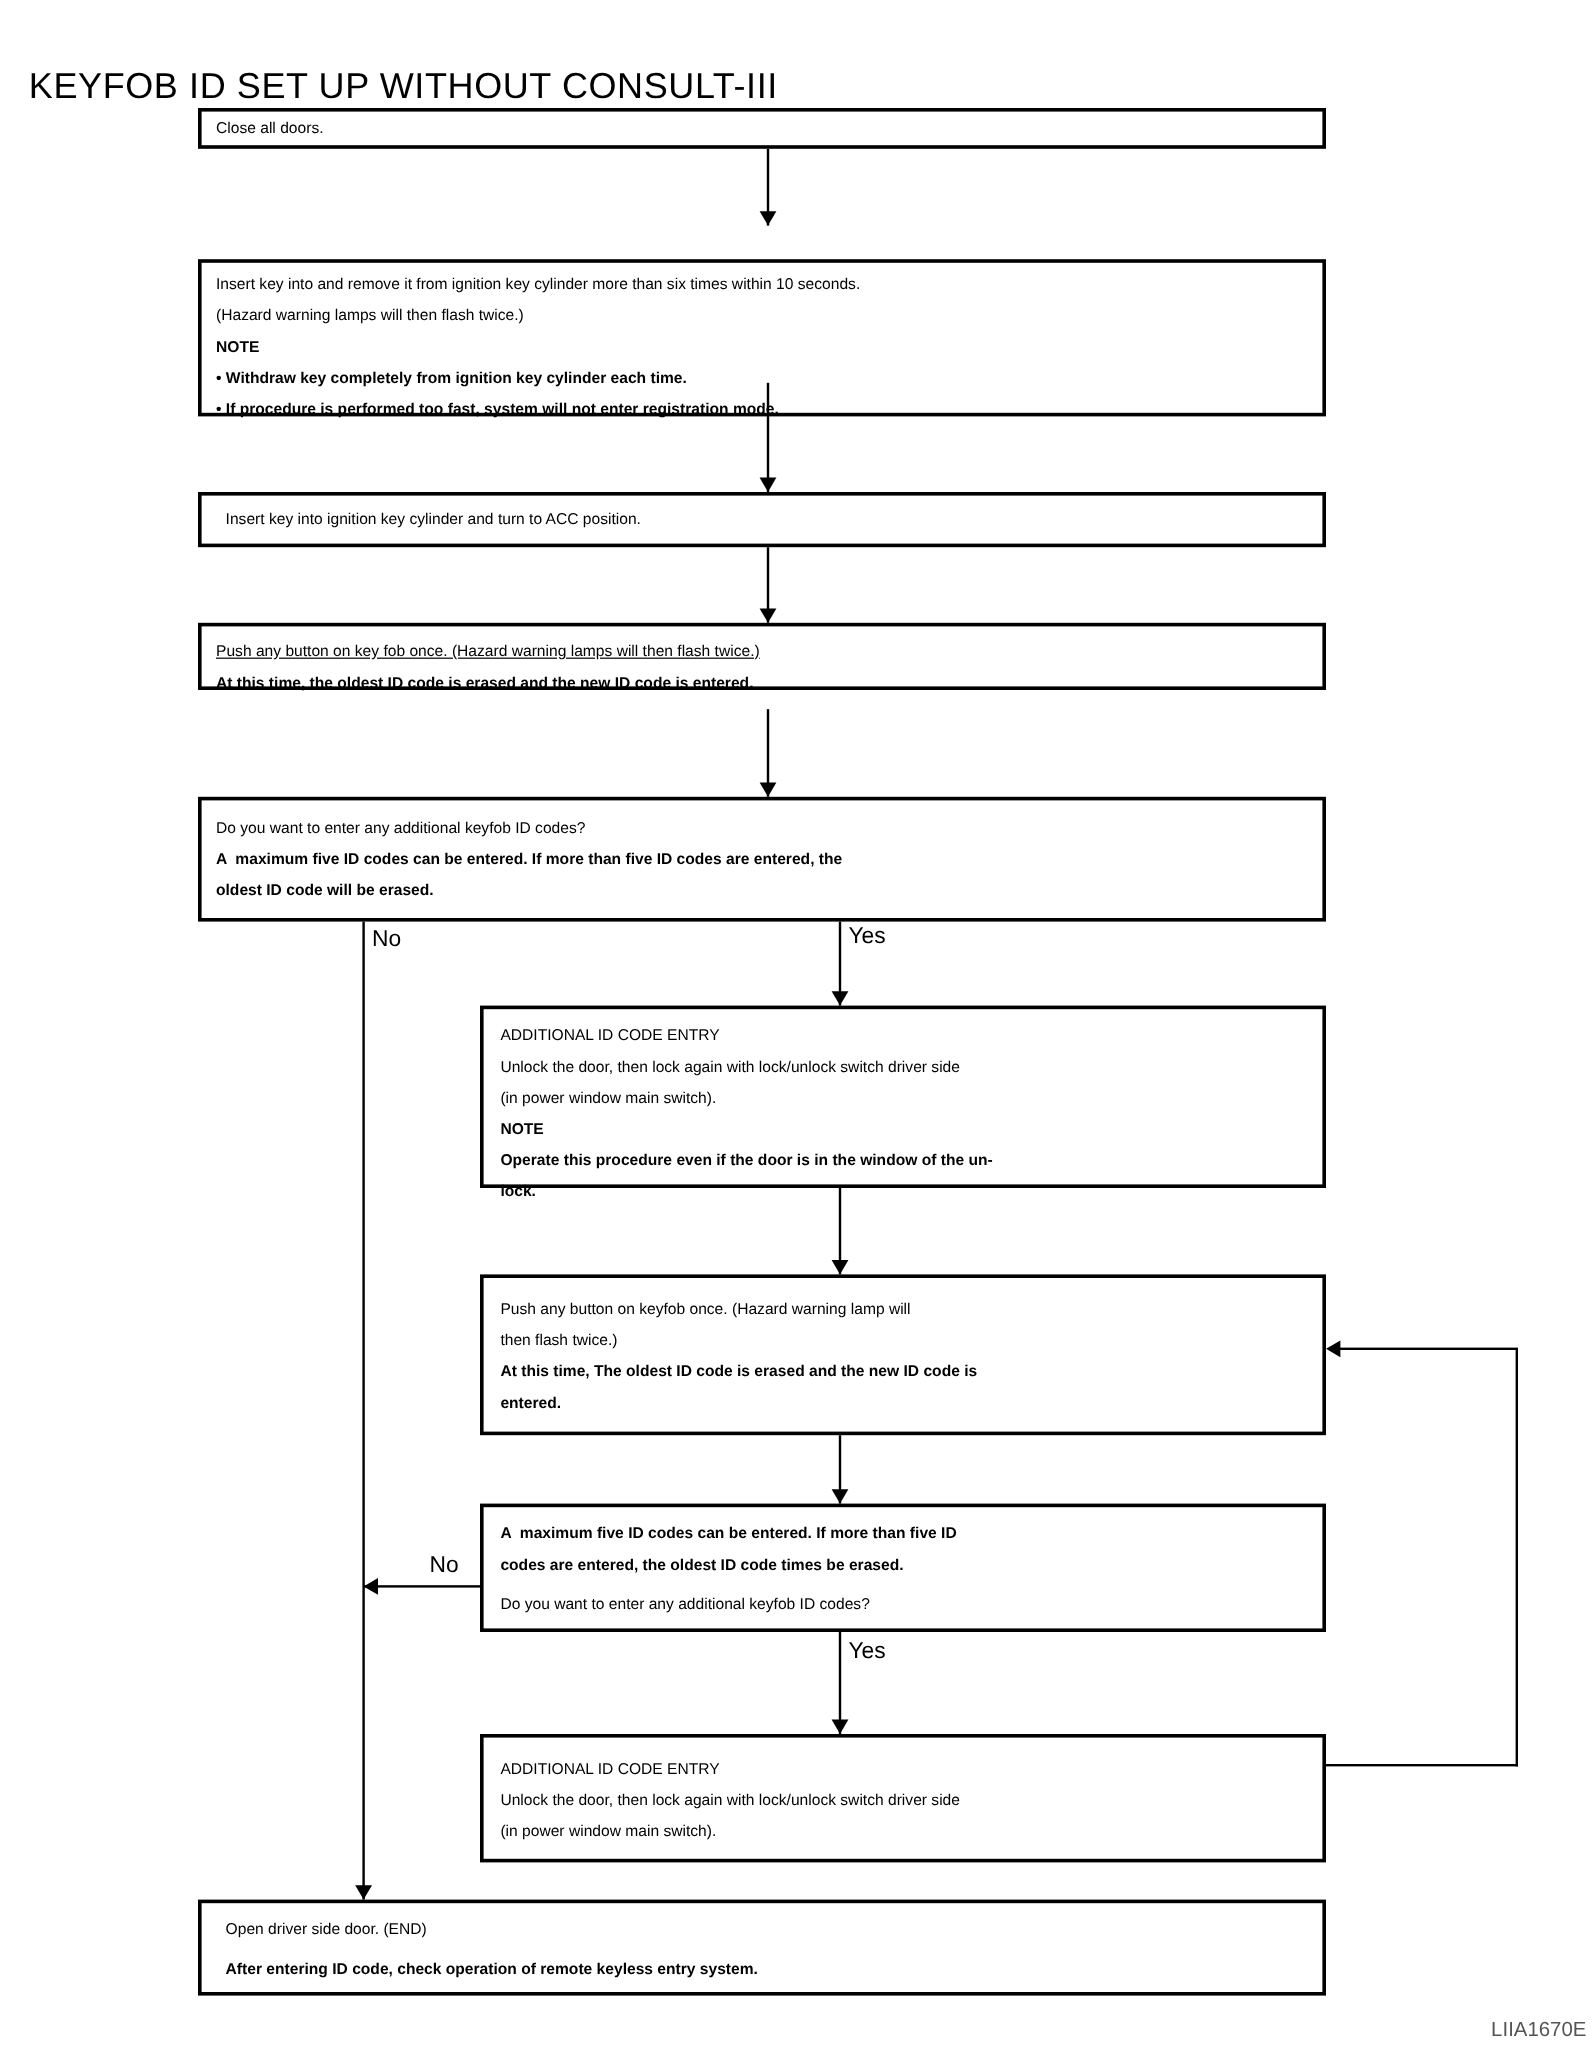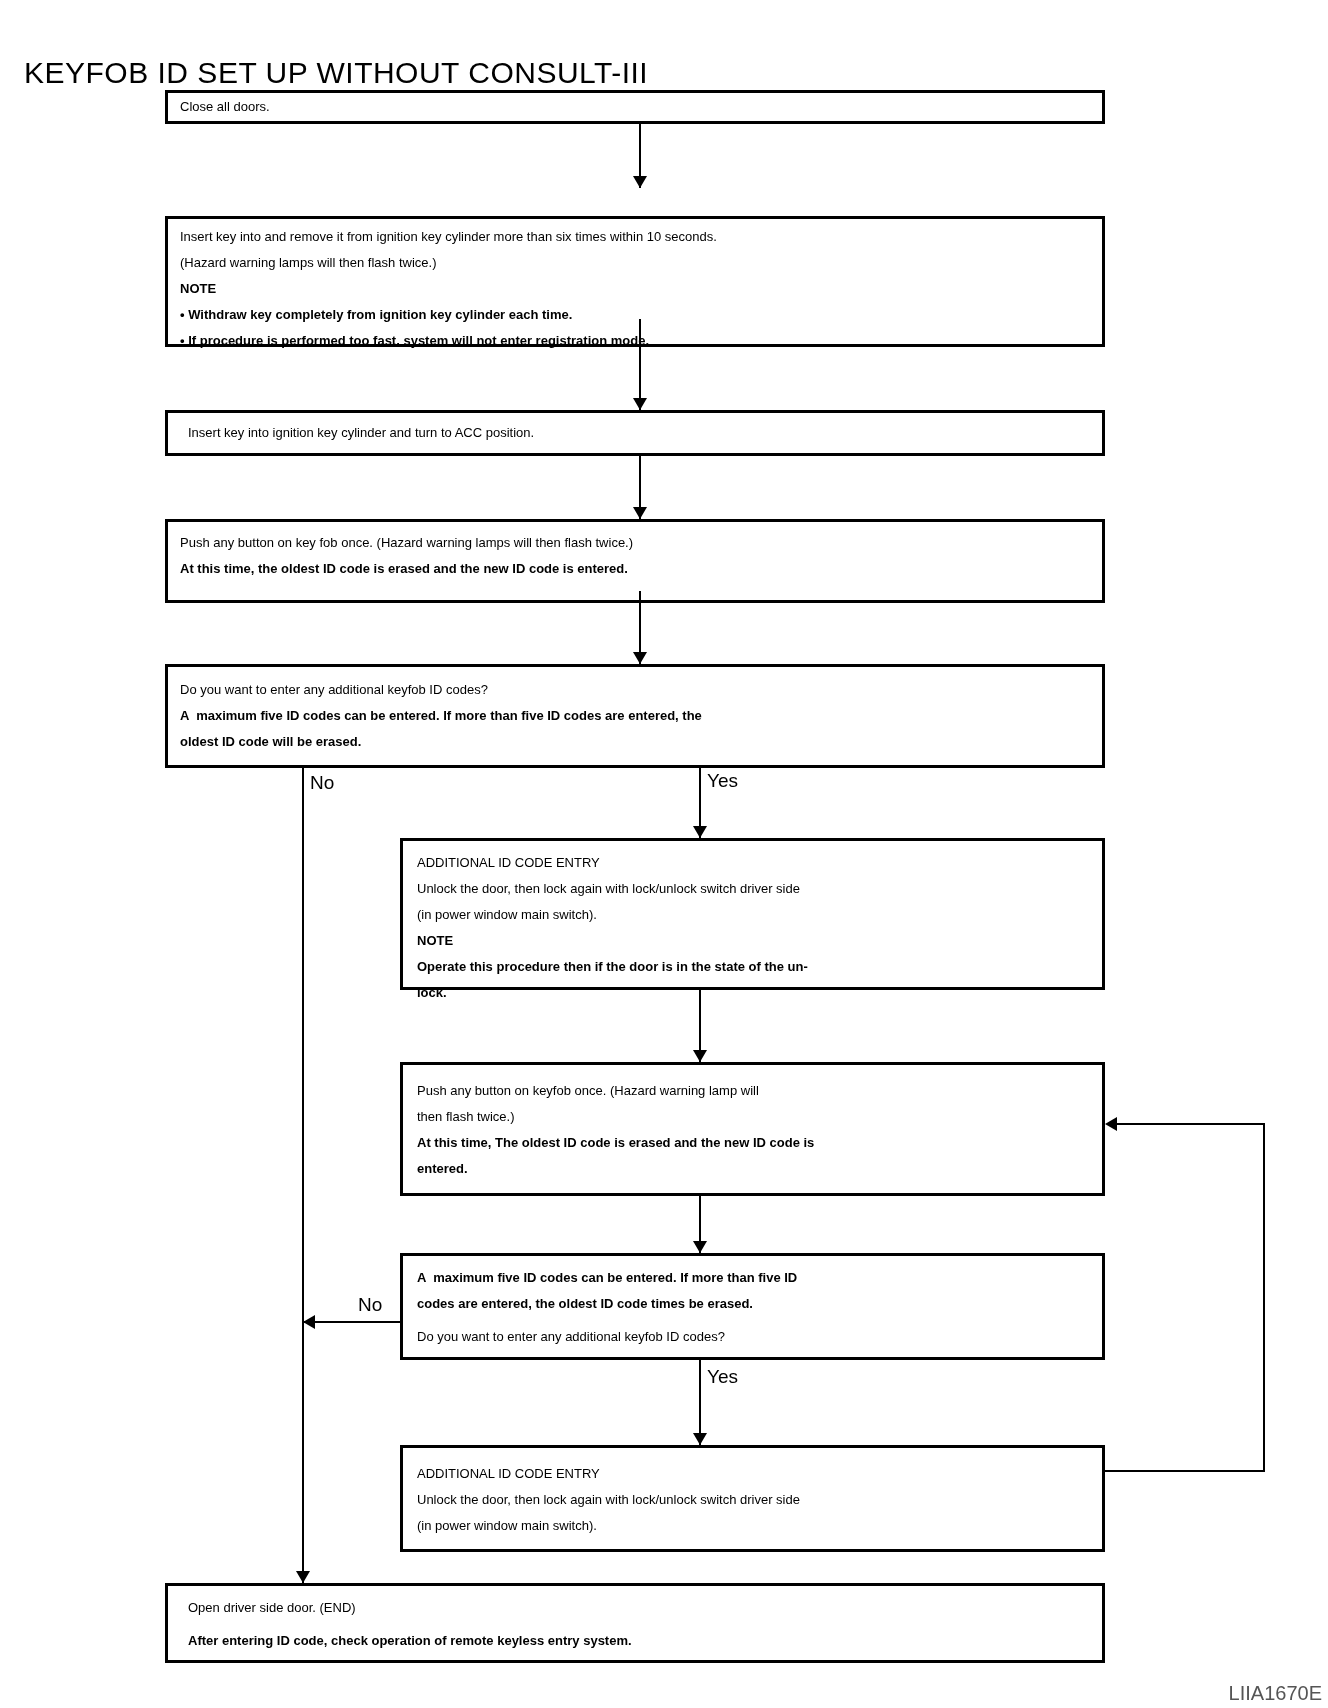--- a/index.html
+++ b/index.html
@@ -24,38 +24,38 @@
     box-sizing:border-box;
     font-size:13px;
     line-height:26px;
   }
   .ln{white-space:pre-wrap;}
   .b{font-weight:bold;}
   .gap{margin-top:7px;}
   #box1{left:165px;top:90px;width:940px;height:34px;padding:1px 12px;}
   #box2{left:165px;top:188px;width:940px;height:131px;padding:5px 12px;margin-top:28px;}
   #box3{left:165px;top:410px;width:940px;height:46px;padding:7px 20px;}
-  #box4{left:165px;top:519px;width:940px;height:84px;padding:8px 12px;}
+  #box4{left:165px;top:519px;width:940px;height:56px;padding:8px 12px;text-decoration:underline;}
   #box5{left:165px;top:664px;width:940px;height:104px;padding:10px 12px;}
   #box6{left:400px;top:838px;width:705px;height:152px;padding:9px 14px;}
   #box7{left:400px;top:1062px;width:705px;height:134px;padding:13px 14px;}
   #box8{left:400px;top:1253px;width:705px;height:107px;padding:9px 14px;}
   #box9{left:400px;top:1445px;width:705px;height:107px;padding:13px 14px;}
   #box10{left:165px;top:1583px;width:940px;height:80px;padding:9px 20px;}
 
   .vline{position:absolute;width:2px;background:#000;}
   .hline{position:absolute;height:2px;background:#000;}
   .arr-d{position:absolute;width:0;height:0;
     border-left:7px solid transparent;border-right:7px solid transparent;
     border-top:12px solid #000;}
   .arr-l{position:absolute;width:0;height:0;
     border-top:7px solid transparent;border-bottom:7px solid transparent;
     border-right:12px solid #000;}
   .branch-label{position:absolute;font-size:19px;line-height:22px;}
-  #figcode{position:absolute;right:6px;top:1682px;font-size:20px;color:#555;}
+  #figcode{position:absolute;right:6px;top:1682px;font-size:17px;color:#555;}
 </style>
 </head>
 <body>
 
 <div id="canvas">
 
   <div id="title">KEYFOB ID SET UP WITHOUT CONSULT-III</div>
 
   <div class="box" id="box1">
     <div class="ln">Close all doors.</div>
@@ -82,21 +82,21 @@
     <div class="ln">Do you want to enter any additional keyfob ID codes?</div>
     <div class="ln b">A  maximum five ID codes can be entered. If more than five ID codes are entered, the</div>
     <div class="ln b">oldest ID code will be erased.</div>
   </div>
 
   <div class="box" id="box6">
     <div class="ln">ADDITIONAL ID CODE ENTRY</div>
     <div class="ln">Unlock the door, then lock again with lock/unlock switch driver side</div>
     <div class="ln">(in power window main switch).</div>
     <div class="ln b">NOTE</div>
-    <div class="ln b">Operate this procedure then if the door is in the state of the un-</div>
+    <div class="ln b">Operate this procedure even if the door is in the window of the un-</div>
     <div class="ln b">lock.</div>
   </div>
 
   <div class="box" id="box7">
     <div class="ln">Push any button on keyfob once. (Hazard warning lamp will</div>
     <div class="ln">then flash twice.)</div>
     <div class="ln b">At this time, The oldest ID code is erased and the new ID code is</div>
     <div class="ln b">entered.</div>
   </div>
 

